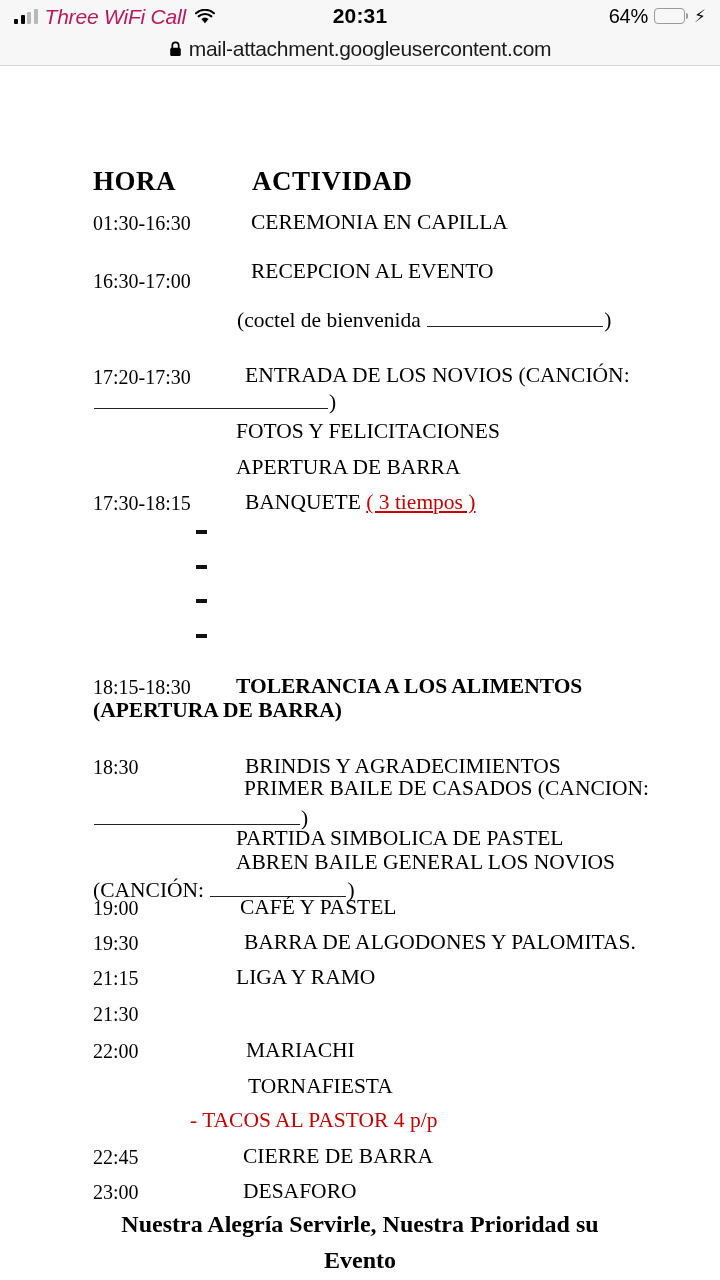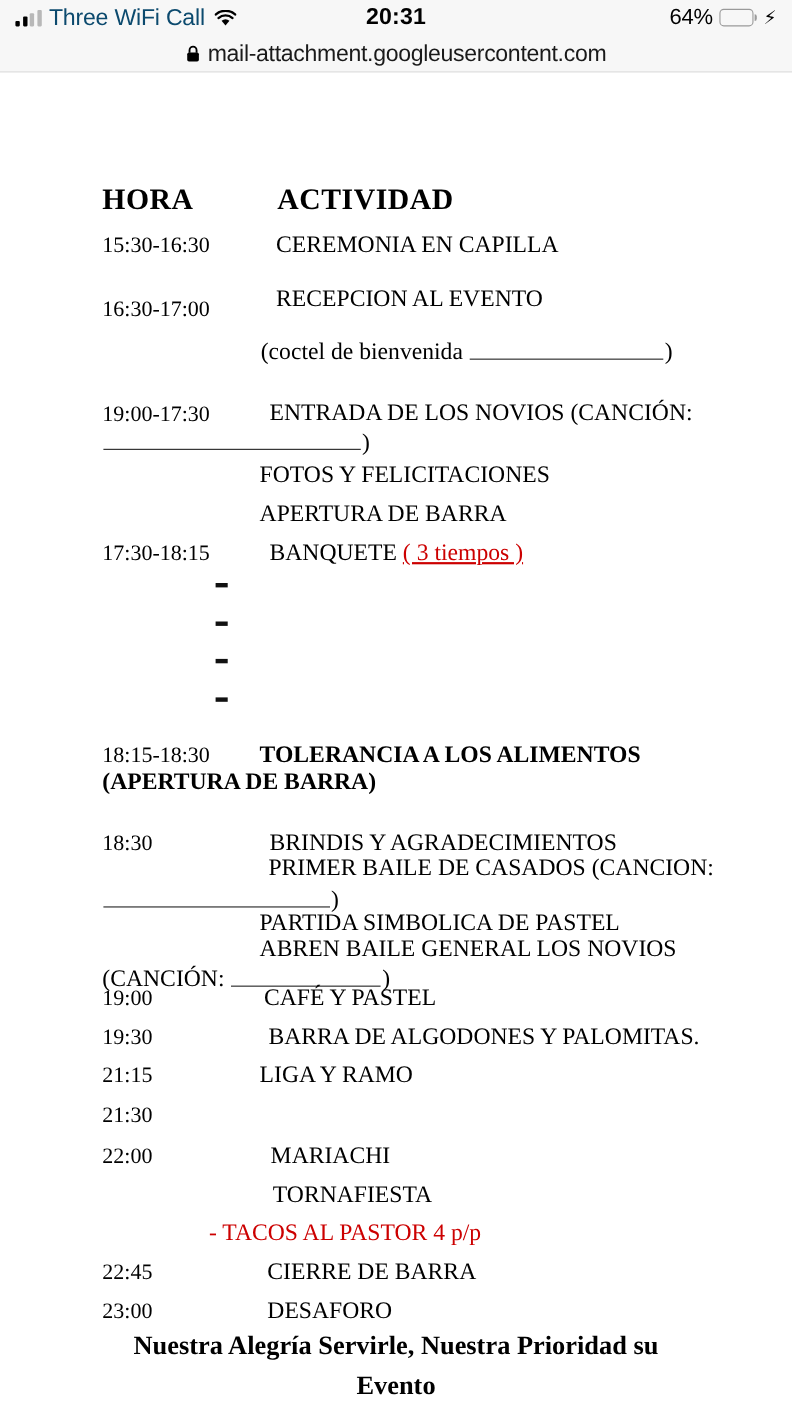--- a/index.html
+++ b/index.html
@@ -50,22 +50,23 @@
     background: #000;
     border-radius: 1px;
   }
   .signal-bars i:nth-child(1) { height: 5px; }
   .signal-bars i:nth-child(2) { height: 9px; }
   .signal-bars i:nth-child(3) { height: 12px; background: #b8b8b8; }
   .signal-bars i:nth-child(4) { height: 15px; background: #b8b8b8; }
   .carrier {
     font-size: 21px;
     letter-spacing: -0.2px;
-    color: #0c4a6e;
+    color: #be185d;
     line-height: 1;
+    font-style: italic;
   }
   .wifi-icon {
     width: 20px;
     height: 15px;
     position: relative;
     margin-left: 2px;
   }
   .wifi-icon svg { display: block; }
 
   .status-center {
@@ -236,31 +237,31 @@
     </span>
     <span class="url-text">mail-attachment.googleusercontent.com</span>
   </div>
 </div>
 
 <div class="doc">
 
   <div class="line hdr" style="left:93px; top:102px;">HORA</div>
   <div class="line hdr" style="left:252px; top:102px;">ACTIVIDAD</div>
 
-  <div class="line time" style="left:93px; top:147px;">15:30-16:30</div>
+  <div class="line time" style="left:93px; top:147px;">01:30-16:30</div>
   <div class="line" style="left:251px; top:146px;">CEREMONIA EN CAPILLA</div>
 
   <div class="line time" style="left:93px; top:205px;">16:30-17:00</div>
   <div class="line" style="left:251px; top:195px;font-family:Liberation Serif, serif;">RECEPCION AL EVENTO</div>
 
   <div class="line" style="left:237px; top:240px;">
     <span>(coctel de bienvenida </span><span class="blank" style="width:176px;"></span><span>)</span>
   </div>
 
-  <div class="line time" style="left:93px; top:301px;">19:00-17:30</div>
+  <div class="line time" style="left:93px; top:301px;">17:20-17:30</div>
   <div class="line" style="left:245px; top:299px;">ENTRADA DE LOS NOVIOS (CANCIÓN:</div>
 
   <div class="line" style="left:93px; top:322px;">
     <span class="blank" style="width:234px;"></span><span>)</span>
   </div>
 
   <div class="line" style="left:236px; top:355px;">FOTOS Y FELICITACIONES</div>
 
   <div class="line" style="left:236px; top:391px;">APERTURA DE BARRA</div>
 

